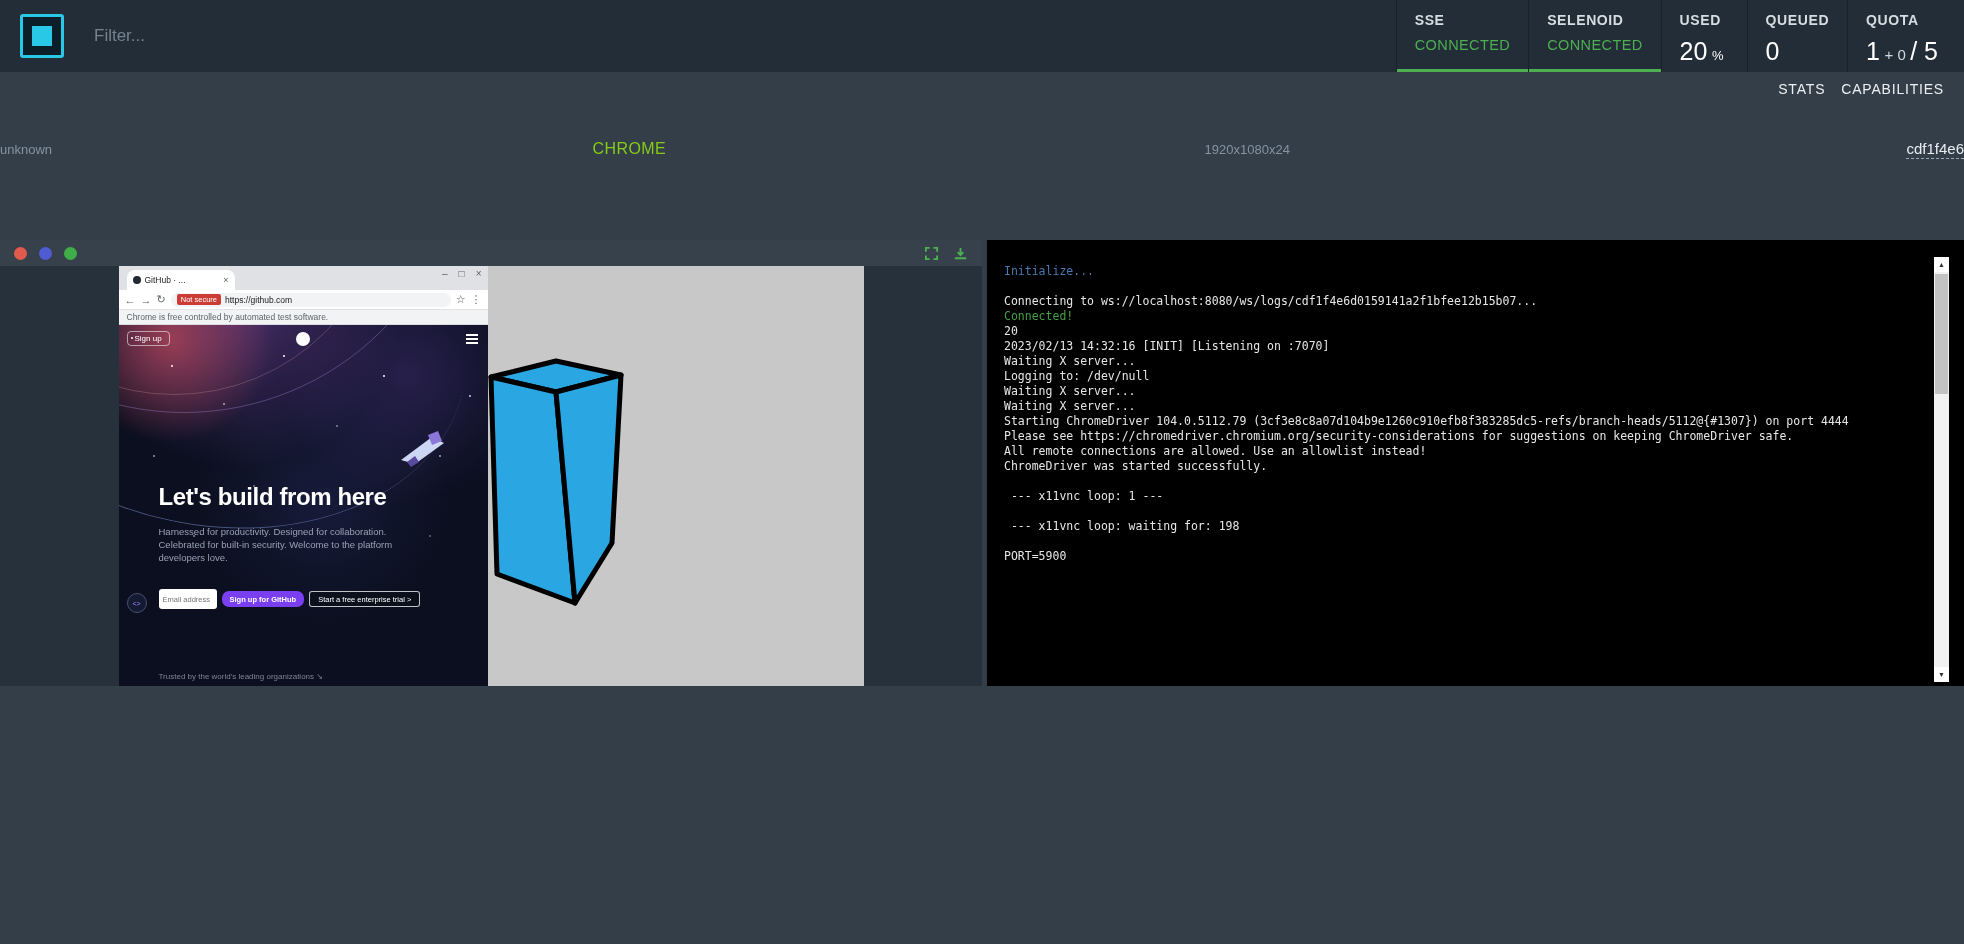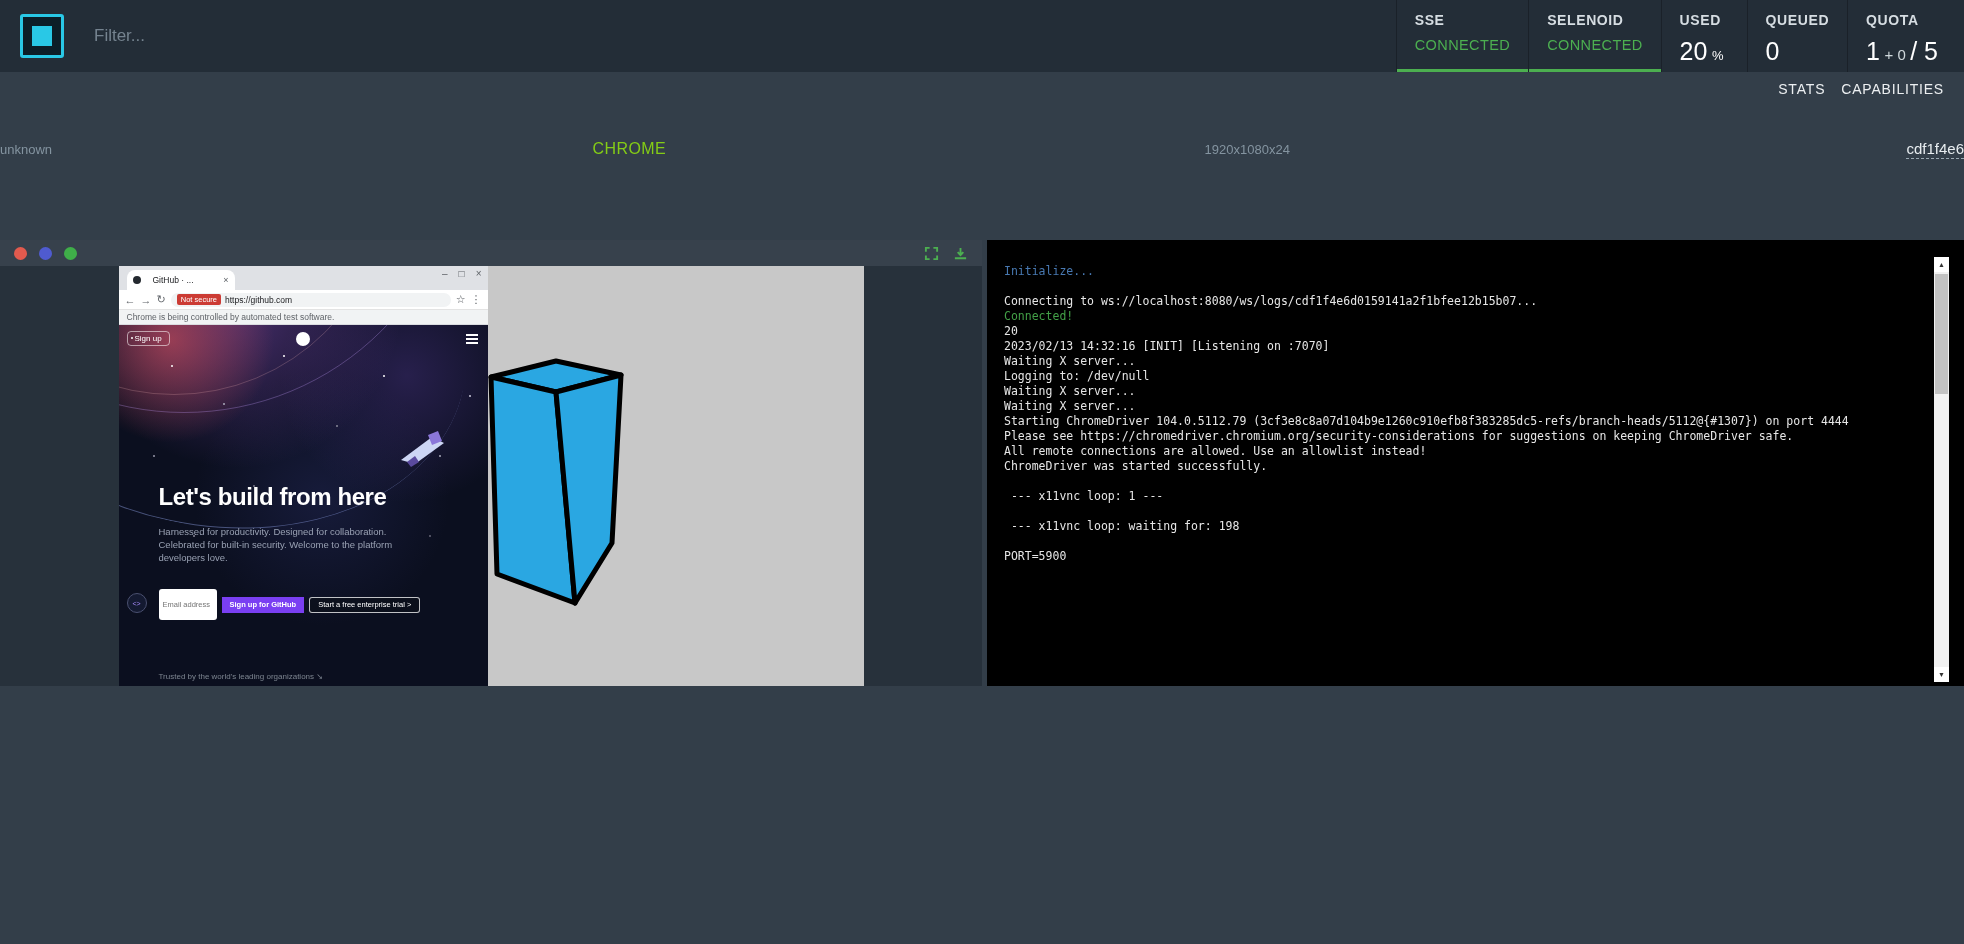--- a/index.html
+++ b/index.html
@@ -42,21 +42,21 @@
   .dot.red{background:#e25a4e}
   .dot.blue{background:#4f5bd0}
   .dot.green{background:#3fae49}
   .vnc-actions{margin-left:auto;display:flex;gap:14px;align-items:center}
   .vnc-actions svg{display:block;cursor:pointer}
   .vnc-screen{position:relative;width:745px;height:420px;margin:0 auto;background:#c8c8c8;overflow:hidden;cursor:crosshair}
 
   
   .bwin{position:absolute;left:0;top:0;width:369px;height:420px;display:flex;flex-direction:column;background:#fff}
   .tabstrip{height:24px;background:#dfe1e5;position:relative;display:flex;align-items:flex-end;padding-left:8px;flex:none}
-  .tab{width:108px;height:20px;background:#fff;border-radius:8px 8px 0 0;display:flex;align-items:center;gap:12px;padding:0 6px;font-size:8.5px;color:#202124}
+  .tab{width:108px;height:20px;background:#fff;border-radius:8px 8px 0 0;display:flex;align-items:center;gap:4px;padding:0 6px;font-size:8.5px;color:#202124}
   .tab-fav{width:8px;height:8px;border-radius:50%;background:#24292f;flex:none}
   .tab-title{flex:1;white-space:nowrap;overflow:hidden;text-overflow:ellipsis}
   .tab-x{color:#5f6368;font-size:9px;cursor:pointer}
   .winctl{position:absolute;right:6px;top:2px;display:flex;gap:11px;color:#5f6368;font-size:10px}
   .winctl span{cursor:pointer}
   .btoolbar{height:20px;background:#fff;display:flex;align-items:center;gap:5px;padding:0 6px;border-bottom:1px solid #e3e3e3;flex:none}
   .nav-ic{color:#5f6368;font-size:11px;cursor:pointer}
   .omnibox{flex:1;height:14px;background:#f1f3f4;border-radius:7px;display:flex;align-items:center;gap:4px;padding:0 6px;font-size:8.5px;cursor:text}
   .notsecure{background:#cc3b34;color:#fff;font-size:7.5px;line-height:11px;height:11px;padding:0 4px;border-radius:2px;white-space:nowrap}
   .url{color:#202124;white-space:nowrap}
@@ -76,22 +76,22 @@
     box-shadow:40px 28px #fff,92px 66px #aab,152px 18px #fff,205px 88px #889,252px 38px #fff,308px 118px #aab,122px 148px #778,62px 198px #889,298px 198px #667,222px 158px #99a,338px 58px #ccd,22px 118px #99a}
   .gh-ship{position:absolute;left:278px;top:104px;width:52px;height:42px}
   .gh-head{position:absolute;top:6px;left:8px;right:8px;height:18px}
   .gh-signup{position:absolute;left:0;top:0;border:1px solid rgba(255,255,255,.55);border-radius:4px;color:#fff;font-size:8px;padding:2px 7px;background:transparent;cursor:pointer}
   .gh-mark{position:absolute;left:50%;top:1px;transform:translateX(-50%);width:14px;height:14px;border-radius:50%;background:#fff}
   .gh-burger{position:absolute;right:2px;top:3px;width:12px;cursor:pointer}
   .gh-burger i{display:block;height:1.5px;background:#fff;margin-bottom:2.5px}
   .gh-h1{position:absolute;left:40px;top:158px;font-size:24px;font-weight:bold;letter-spacing:-.4px;color:#fff}
   .gh-tagline{position:absolute;left:40px;top:200px;width:238px;font-size:9.5px;line-height:1.38;color:#99a1b3}
   .gh-form{position:absolute;left:40px;top:264px;display:flex;gap:5px;align-items:center}
-  .gh-email{width:58px;height:31px;border:none;border-radius:3px;background:#fff;font-size:7.5px;padding:7px 4px;color:#444;font-family:"Liberation Sans",sans-serif}
-  .gh-cta{height:16px;border:none;border-radius:0;background:#7a3ff2;color:#fff;font-size:7.5px;font-weight:bold;padding:0 8px;cursor:pointer}
+  .gh-email{width:58px;height:20px;border:none;border-radius:3px;background:#fff;font-size:7.5px;padding:7px 4px;color:#444;font-family:"Liberation Sans",sans-serif}
+  .gh-cta{height:16px;border:none;border-radius:7px;background:#7a3ff2;color:#fff;font-size:7.5px;font-weight:bold;padding:0 8px;cursor:pointer}
   .gh-trial{height:16px;border:1px solid rgba(255,255,255,.75);border-radius:3px;background:rgba(13,17,23,.55);color:#fff;font-size:7.5px;padding:0 8px;cursor:pointer;white-space:nowrap}
   .gh-bubble{position:absolute;left:8px;top:268px;width:20px;height:20px;border-radius:50%;border:1px solid #4a5070;background:#141a31;color:#a78bfa;font-size:7px;display:flex;align-items:center;justify-content:center}
   .gh-footer{position:absolute;left:40px;bottom:5px;font-size:8px;color:#7d8590;white-space:nowrap}
 
   .cube{position:absolute;left:363px;top:90px}
 
   
   .log-panel{flex:1;margin-left:5px;background:#000;position:relative;overflow:hidden;padding:24px 37px 0 17px}
   .log-line{font-family:"DejaVu Sans Mono",monospace;font-size:11.5px;line-height:15px;min-height:15px;color:#e6e6e6;white-space:pre}
   .log-line.init{color:#4879b2}
@@ -182,21 +182,21 @@
           <span class="nav-ic">→</span>
           <span class="nav-ic">↻</span>
           <div class="omnibox">
             <span class="notsecure">Not secure</span>
             <span class="url">https://github.com</span>
           </div>
           <span class="nav-ic">☆</span>
           <span class="nav-ic">⋮</span>
         </div>
         <div class="infobar">
-          <span>Chrome is being controlled by automated test software.</span>
+          <span>Chrome is free controlled by automated test software.</span>
         </div>
 
         <div class="ghpage">
           <div class="gh-nebula"></div>
           <div class="gh-orbit"></div>
           <div class="gh-orbit2"></div>
           <div class="gh-swoosh"></div>
           <div class="gh-stars"></div>
           <svg class="gh-ship" viewBox="0 0 52 42">
             <polygon points="4,31 35,8 47,14 18,35" fill="#cdd6f4"></polygon>

